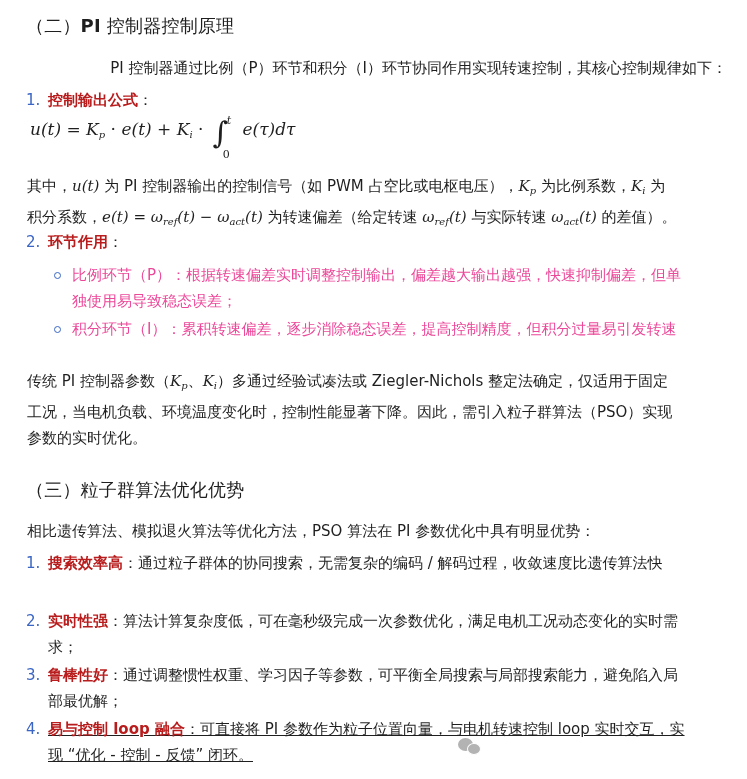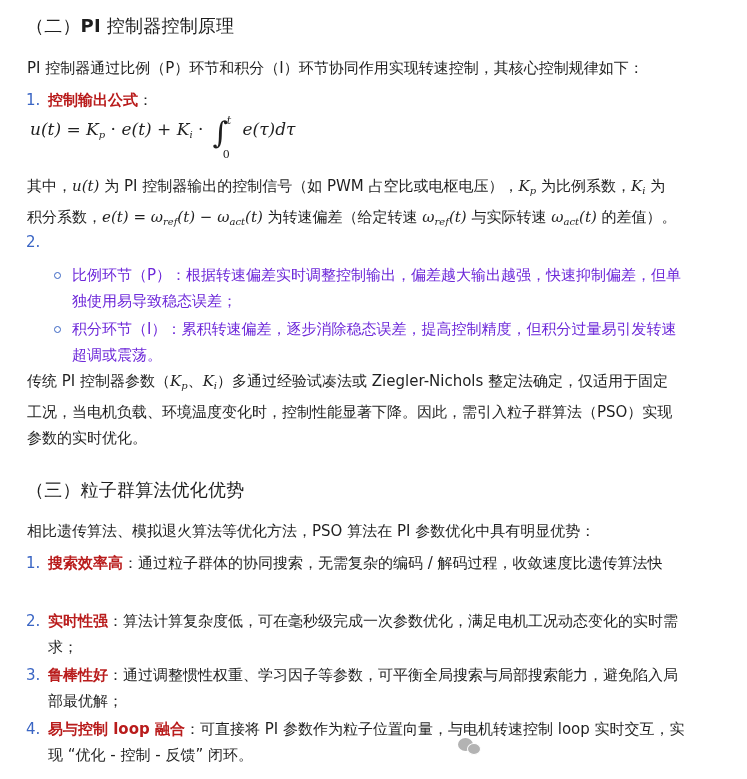--- a/index.html
+++ b/index.html
@@ -52,21 +52,21 @@
     width: 7px; height: 7px;
     border: 1.4px solid #3a65c4;
     border-radius: 50%;
   }
   .ul-body {
     position: absolute;
     left: 72px;
     width: 660px;
     line-height: 26px;
     font-size: 15px;
-    color: #6d28d9;
+    color: #ec4899;
   }
   .math {
     font-family: "DejaVu Serif", "Liberation Serif", serif;
     font-style: italic;
     white-space: nowrap;
   }
   .math .up { font-style: normal; }
   .math sub { font-size: 10px; vertical-align: -3px; }
   .formula {
     position: absolute;
@@ -104,21 +104,21 @@
 </style>
 </head>
 <body>
 
 <div class="page">
 
   <div class="h3" style="top:14px;">
     <span>（二）</span><b>PI</b><span> 控制器控制原理</span>
   </div>
 
-  <div class="para" style="top:55px;">
+  <div class="para" style="top:55px;text-align:right;">
     <span class="line">PI 控制器通过比例（P）环节和积分（I）环节协同作用实现转速控制，其核心控制规律如下：</span>
   </div>
 
   <div class="ol-num" style="top:91px;">1.</div>
   <div class="ol-body" style="top:87px;">
     <span class="ol-title">控制输出公式</span><span>：</span>
   </div>
 
   <div class="formula math">
     <span>u(t)</span><span class="up"> = </span><span>K</span><sub>p</sub><span class="up"> · </span><span>e(t)</span><span class="up"> + </span><span>K</span><sub>i</sub><span class="up"> · </span><span class="integral">∫<span class="ul">t</span><span class="ll">0</span></span><span>e(τ)dτ</span>
@@ -127,31 +127,33 @@
   <div class="para" style="top:173px;">
     <span class="line">
       <span>其中，</span><span class="math">u(t)</span><span> 为 PI 控制器输出的控制信号（如 PWM 占空比或电枢电压），</span><span class="math"><span>K</span><sub>p</sub></span><span> 为比例系数，</span><span class="math"><span>K</span><sub>i</sub></span><span> 为</span>
     </span>
     <span class="line">
       <span>积分系数，</span><span class="math"><span>e(t) = ω</span><sub>ref</sub><span>(t) − ω</span><sub>act</sub><span>(t)</span></span><span> 为转速偏差（给定转速 </span><span class="math"><span>ω</span><sub>ref</sub><span>(t)</span></span><span> 与实际转速 </span><span class="math"><span>ω</span><sub>act</sub><span>(t)</span></span><span> 的差值）。</span>
     </span>
   </div>
 
   <div class="ol-num" style="top:233px;">2.</div>
+  <div class="ol-body" style="top:229px;">
+    <span class="ol-title">环节作用</span><span>：</span>
+  </div>
 
   <span class="bullet" style="top:272px;"></span>
   <div class="ul-body" style="top:262px;">
     <span class="line">比例环节（P）：根据转速偏差实时调整控制输出，偏差越大输出越强，快速抑制偏差，但单</span>
     <span class="line">独使用易导致稳态误差；</span>
   </div>
 
   <span class="bullet" style="top:326px;"></span>
   <div class="ul-body" style="top:316px;">
     <span class="line">积分环节（I）：累积转速偏差，逐步消除稳态误差，提高控制精度，但积分过量易引发转速</span>
-    <span class="line">超调或震荡。</span>
   </div>
 
   <div class="para" style="top:368px;">
     <span class="line">
       <span>传统 PI 控制器参数（</span><span class="math"><span>K</span><sub>p</sub></span><span>、</span><span class="math"><span>K</span><sub>i</sub></span><span>）多通过经验试凑法或 Ziegler-Nichols 整定法确定，仅适用于固定</span>
     </span>
     <span class="line">工况，当电机负载、环境温度变化时，控制性能显著下降。因此，需引入粒子群算法（PSO）实现</span>
     <span class="line">参数的实时优化。</span>
   </div>
 
@@ -172,21 +174,21 @@
     <span class="line">求；</span>
   </div>
 
   <div class="ol-num" style="top:666px;">3.</div>
   <div class="ol-body" style="top:662px;">
     <span class="line"><b>鲁棒性好</b><span>：通过调整惯性权重、学习因子等参数，可平衡全局搜索与局部搜索能力，避免陷入局</span></span>
     <span class="line">部最优解；</span>
   </div>
 
   <div class="ol-num" style="top:720px;">4.</div>
-  <div class="ol-body" style="top:716px;">
+  <div class="ol-body" style="top:716px;text-decoration:underline;">
     <span class="line"><b>易与控制 loop 融合</b><span>：可直接将 PI 参数作为粒子位置向量，与电机转速控制 loop 实时交互，实</span></span>
     <span class="line">现 “优化 - 控制 - 反馈” 闭环。</span>
   </div>
 
   <div class="watermark">
     <span class="wechat-icon">
         <span class="b1"></span>
         <span class="b2"></span>
       </span>
   </div>

